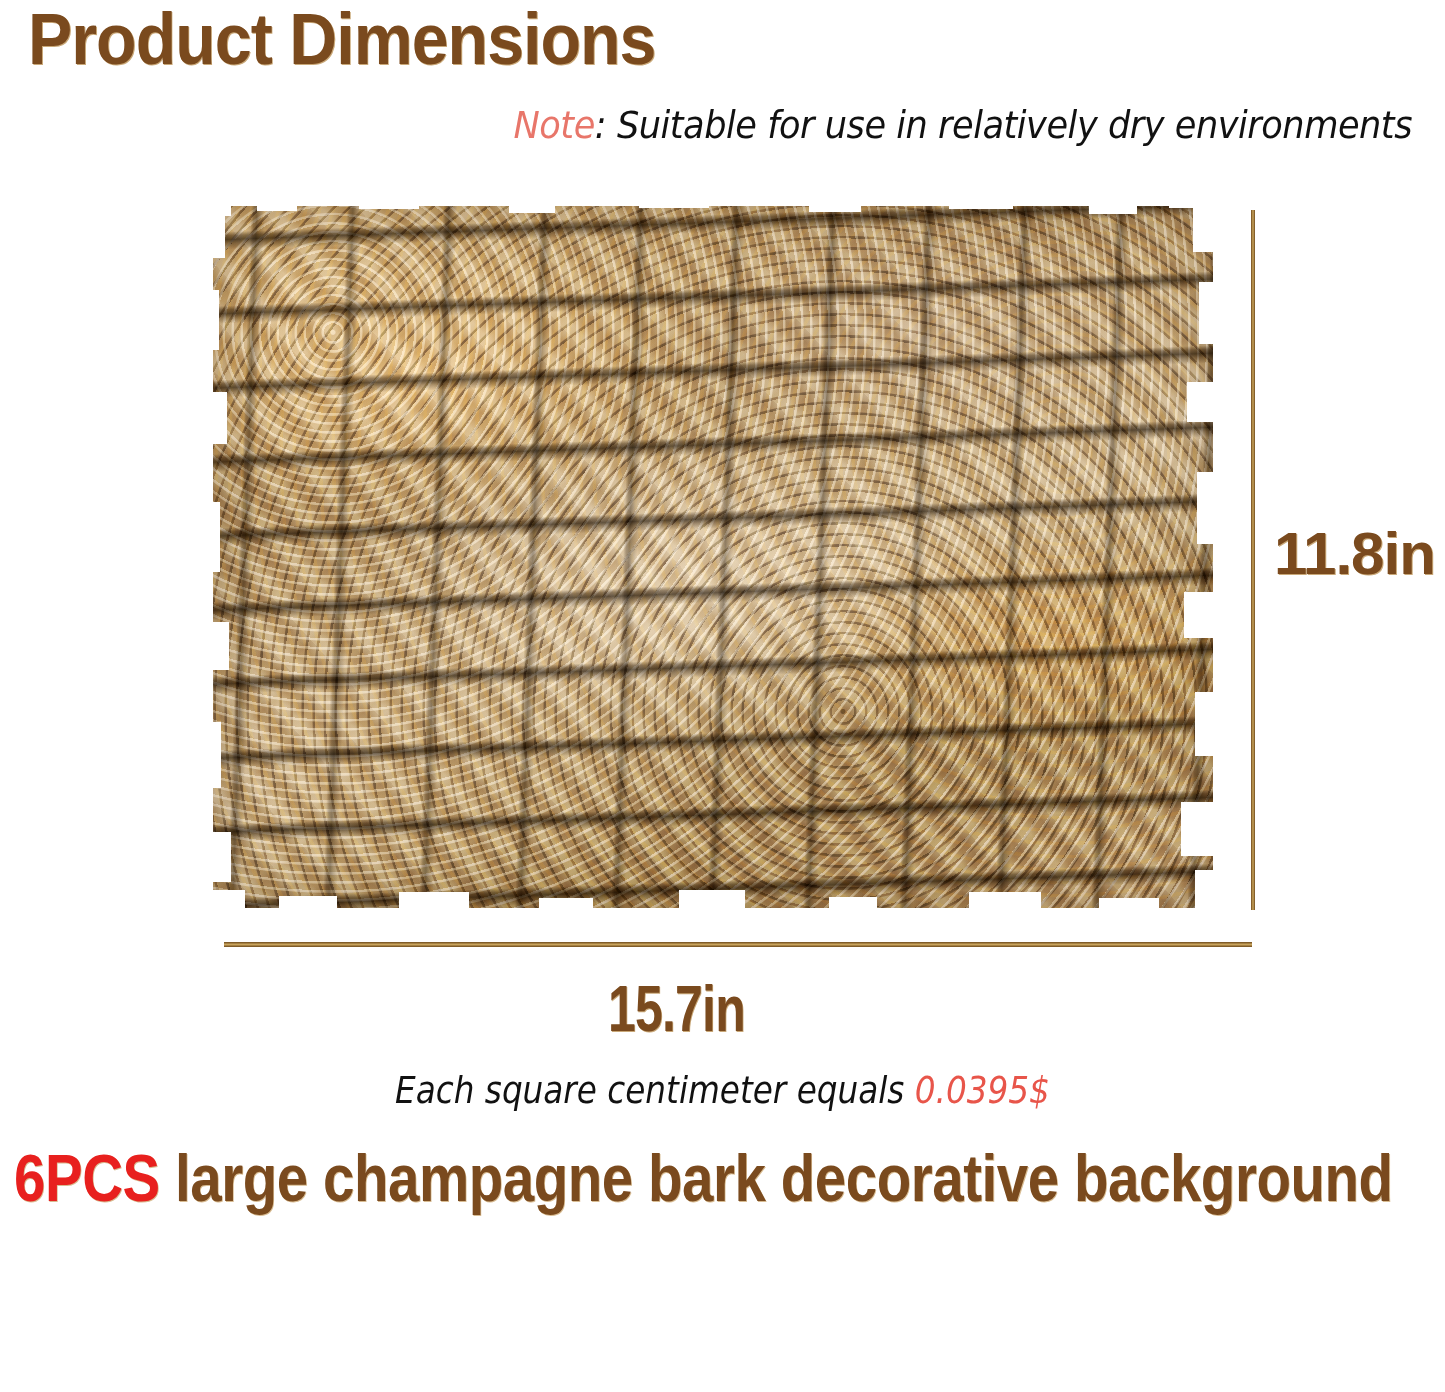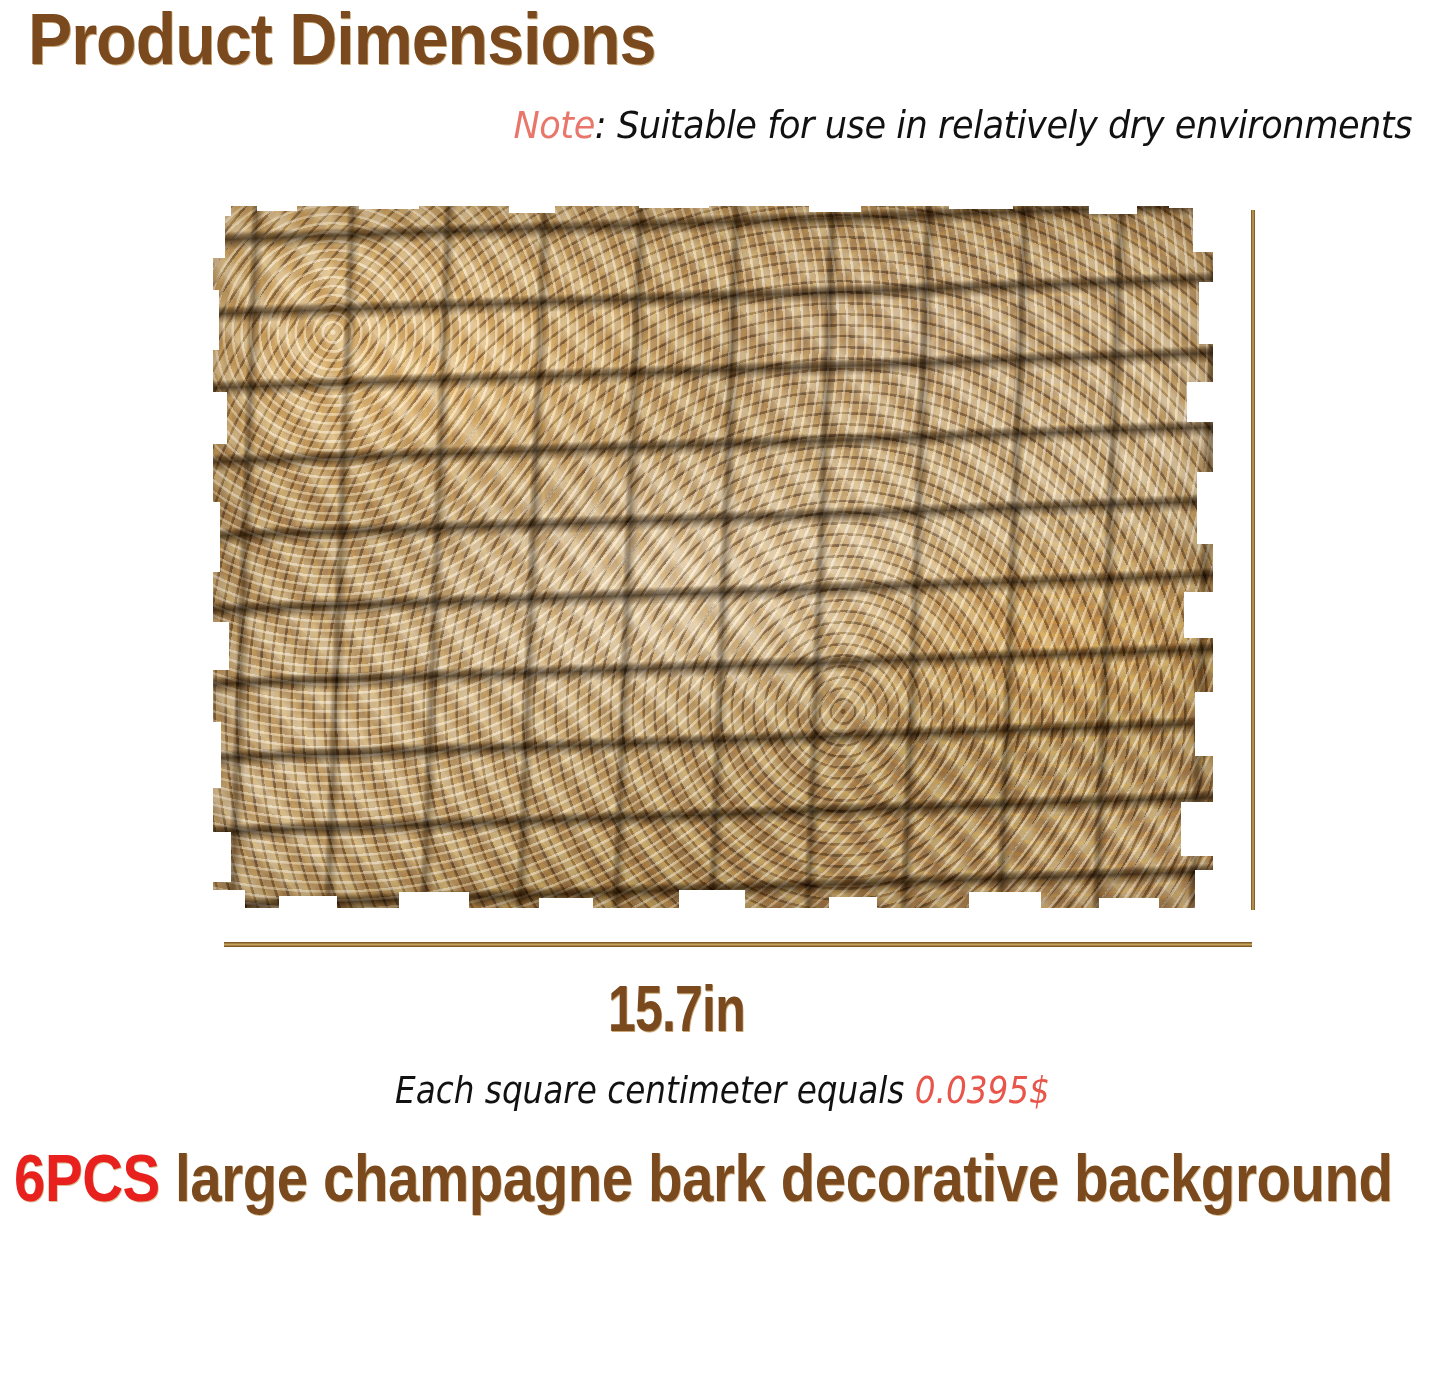--- a/index.html
+++ b/index.html
@@ -273,20 +273,21 @@
       <div class="edge" style="left:470px; top:688px; width:66px; height:22px;"></div>
       <div class="edge" style="left:620px; top:695px; width:48px; height:15px;"></div>
       <div class="edge" style="left:760px; top:690px; width:72px; height:20px;"></div>
       <div class="edge" style="left:890px; top:696px; width:60px; height:14px;"></div>
     </div>
   </div>
 
   <div id="vline"></div>
   <div id="hline"></div>
 
+  <div id="label-height">11.8in</div>
   <div id="label-width">15.7in</div>
 
   <div id="price-line">
     <span>Each square centimeter equals </span><span id="price-value">0.0395$</span>
   </div>
 
   <div id="headline">
     <span id="headline-count">6PCS</span><span> large champagne bark decorative background</span>
   </div>
 

